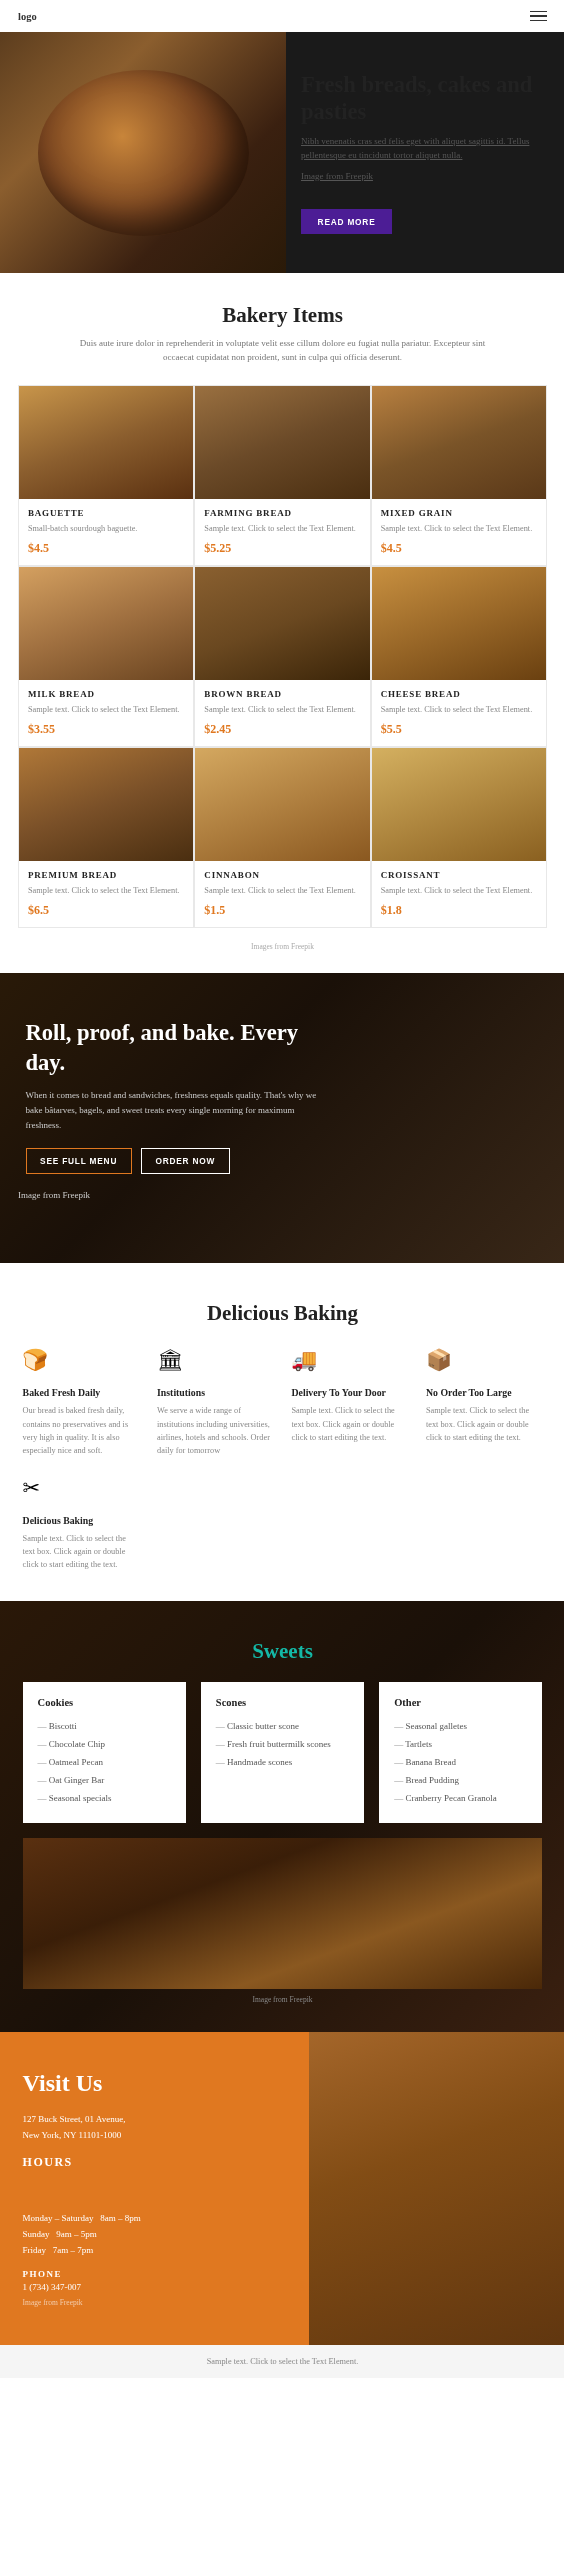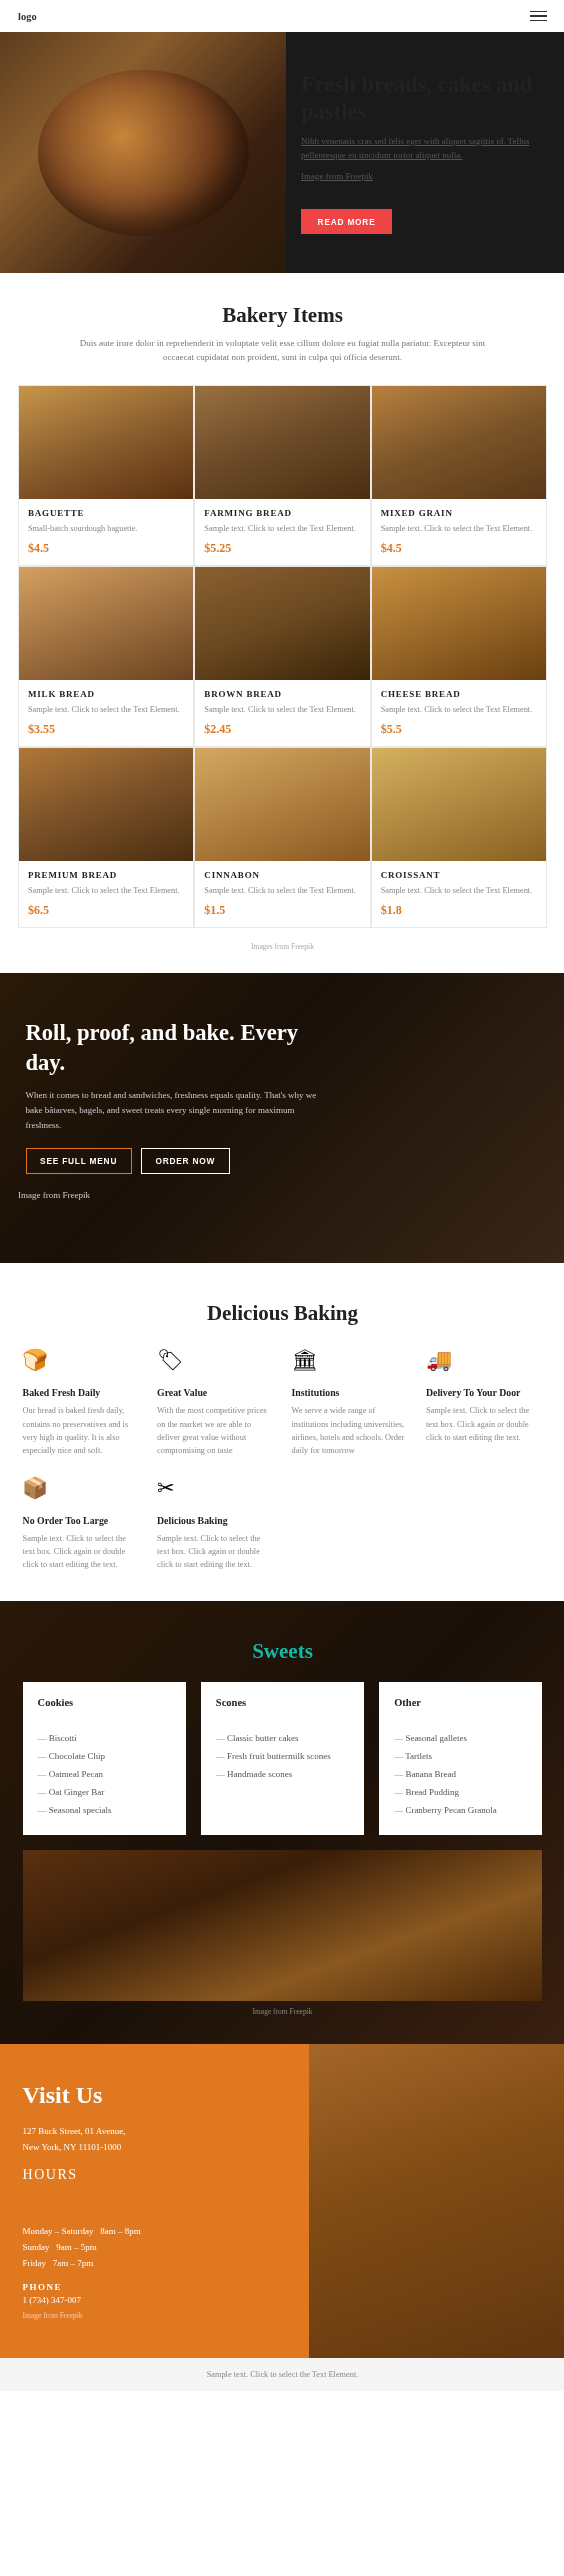--- a/index.html
+++ b/index.html
@@ -34,21 +34,21 @@
       box-shadow: inset -15px -15px 30px rgba(0,0,0,0.5);
       position: relative;
     }
     .hero-content {
       padding: 22.6px 22.6px 22.6px 15px; flex: 1;
     }
     .hero-content h1 { font-size: 22.6px; line-height: 1.2; color: #222; font-weight: bold; margin-bottom: 9px; }
     .hero-content p { font-size: 9px; color: #555; line-height: 1.6; margin-bottom: 6px; text-decoration: underline; }
     .hero-image-credit { font-size: 7.5px; color: #888; margin-bottom: 10.5px; }
     .btn-orange {
-      background: #ef4444; color: #fff; border: none; padding: 7.5px 16.6px;
+      background: #4c1d95; color: #fff; border: none; padding: 7.5px 16.6px;
       font-size: 8.3px; letter-spacing: 0.8px; text-transform: uppercase;
       cursor: pointer; font-weight: bold; margin-top: 20px;
     }
 
     
     .bakery-items { background: #fff; padding: 30px 18px 22.6px; }
     .section-title { text-align: center; font-size: 21px; color: #222; margin-bottom: 7.5px; font-weight: bold; }
     .section-subtitle { text-align: center; font-size: 9px; color: #777; margin-bottom: 21px; line-height: 1.6; max-width: 422px; margin-left: auto; margin-right: auto; }
     .items-grid { display: grid; grid-template-columns: repeat(3, 1fr); gap: 0; }
     .item-card {
@@ -116,39 +116,39 @@
       position: relative; overflow: hidden;
     }
     .sweets-bg {
       position: absolute; top: 0; left: 0; right: 0; bottom: 0;
       background: linear-gradient(135deg, #2a1808 0%, #1a1008 50%, #3a2010 100%);
     }
     .sweets-content { position: relative; z-index: 2; padding: 38px 22.6px 22.6px; }
     .sweets-title { text-align: center; font-size: 21px; color: #14b8a6; font-weight: bold; margin-bottom: 18px; }
     .sweets-grid { display: grid; grid-template-columns: repeat(3, 1fr); gap: 15px; margin-bottom: 15px; }
     .sweets-card { background: #fff; padding: 15px; }
-    .sweets-card h3 { font-size: 10.5px; font-weight: bold; color: #222; margin-bottom: 21px; }
+    .sweets-card h3 { font-size: 10.5px; font-weight: bold; color: #222; margin-bottom: 9px; }
     .sweets-card ul { list-style: none; }
     .sweets-card ul li { font-size: 9px; color: #555; padding: 2.3px 0; line-height: 1.5; }
     .sweets-card ul li::before { content: "— "; color: #888; }
     .sweets-image-area { height: 151px; background: linear-gradient(160deg, #5a3010, #3a1e08, #8a5820, #4a2808); position: relative; margin-top: 7.5px; }
     .sweets-img-credit { text-align: center; font-size: 7.5px; color: #888; padding: 6px; }
 
     
     .visit-section { background: #e07820; padding: 38px 22.6px; position: relative; overflow: hidden; }
     .visit-bg-bread {
       position: absolute; right: 0; top: 0; bottom: 0; width: 256px;
       background: linear-gradient(160deg, #8b5e2e 0%, #5a3a10 40%, #2a1a08 100%);
       opacity: 0.7;
     }
     .visit-content { position: relative; z-index: 2; max-width: 256px; }
     .visit-title { font-size: 24px; font-weight: bold; color: #fff; margin-bottom: 15px; }
     .visit-address { font-size: 9px; color: #fff; line-height: 1.7; margin-bottom: 12px; }
     .visit-section-label {
-      font-size: 14px; font-weight: normal; letter-spacing: 1.5px;
+      font-size: 12px; font-weight: bold; letter-spacing: 1.5px;
       text-transform: uppercase; color: #fff; margin: 10.5px 0 4.5px;
     }
     .visit-hours { font-size: 9px; color: #fff; line-height: 1.8; margin-top: 40px; }
     .visit-phone-label { font-size: 9px; font-weight: bold; letter-spacing: 1.5px; text-transform: uppercase; color: #fff; margin: 10.5px 0 3px; }
     .visit-phone { font-size: 9px; color: #fff; }
     .visit-image-credit { font-size: 7.5px; color: rgba(255,255,255,0.6); margin-top: 6px; }
 
     
     .footer { background: #f5f5f5; padding: 12px 18px; text-align: center; }
     .footer-text { font-size: 8.3px; color: #888; }
@@ -283,25 +283,20 @@
   <p class="bake-banner-credit">Image from Freepik</p>
 </section>
 
 <section class="delicious">
   <h2 class="section-title">Delicious Baking</h2>
   <div class="features-grid">
     <div class="feature">
       <div class="icon-bread feature-icon"></div>
       <div class="feature-title">Baked Fresh Daily</div>
       <div class="feature-desc">Our bread is baked fresh daily, contains no preservatives and is very high in quality. It is also especially nice and soft.</div>
-    </div>
-    <div class="feature">
-      <div class="icon-value feature-icon"></div>
-      <div class="feature-title">Great Value</div>
-      <div class="feature-desc">With the most competitive prices on the market we are able to deliver great value without compromising on taste</div>
     </div>
     <div class="feature">
       <div class="icon-institution feature-icon"></div>
       <div class="feature-title">Institutions</div>
       <div class="feature-desc">We serve a wide range of institutions including universities, airlines, hotels and schools. Order daily for tomorrow</div>
     </div>
     <div class="feature">
       <div class="icon-delivery feature-icon"></div>
       <div class="feature-title">Delivery To Your Door</div>
       <div class="feature-desc">Sample text. Click to select the text box. Click again or double click to start editing the text.</div>
@@ -330,21 +325,21 @@
           <li>Biscotti</li>
           <li>Chocolate Chip</li>
           <li>Oatmeal Pecan</li>
           <li>Oat Ginger Bar</li>
           <li>Seasonal specials</li>
         </ul>
       </div>
       <div class="sweets-card">
         <h3>Scones</h3>
         <ul>
-          <li>Classic butter cakes</li>
+          <li>Classic butter scone</li>
           <li>Fresh fruit buttermilk scones</li>
           <li>Handmade scones</li>
         </ul>
       </div>
       <div class="sweets-card">
         <h3>Other</h3>
         <ul>
           <li>Seasonal galletes</li>
           <li>Tartlets</li>
           <li>Banana Bread</li>

